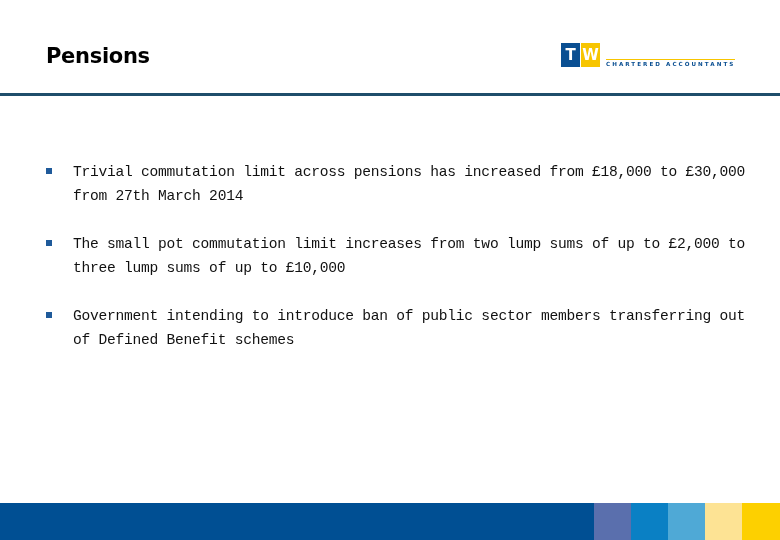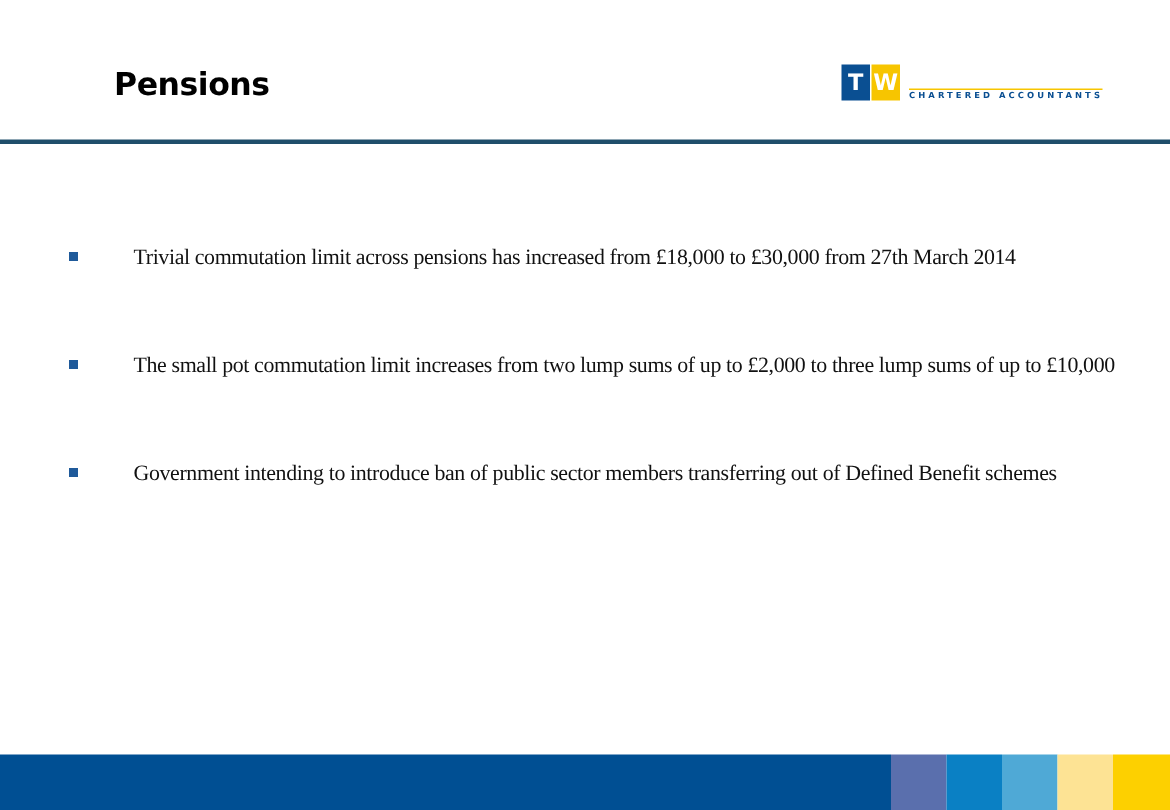--- a/index.html
+++ b/index.html
@@ -7,21 +7,20 @@
       width: 780px; height: 540px; position: relative; overflow: hidden;
       background: #ffffff;
       font-family: "DejaVu Sans", "Liberation Sans", sans-serif;
       color: #111;
     }
     .title {
       position: absolute; left: 46px; top: 44px;
       font-family: "DejaVu Sans", sans-serif;
       font-weight: bold; font-size: 21px; color: #000;
       letter-spacing: -0.3px;
-      margin-left: 30px;
     }
     .header-rule {
       position: absolute; left: 0; top: 93px; width: 780px; height: 3px;
       background: #1f4e6b;
     }
     .logo { position: absolute; left: 561px; top: 43px; height: 25px; width: 200px; }
     .logo .sq {
       position: absolute; top: 0; width: 19px; height: 24px;
       font-family: "DejaVu Sans", sans-serif; font-weight: bold;
       font-size: 15px; color: #fff; text-align: center; line-height: 24px;
@@ -43,22 +42,22 @@
     .bullet {
       position: absolute; left: 0;
       font-size: 15.2px; line-height: 24px;
       font-family: "Liberation Sans", sans-serif;
     }
     .bullet .marker {
       position: absolute; left: 0; top: 8px; width: 6px; height: 6px;
       background: #1f5a9a;
     }
     .bullet .text {
-      position: absolute; left: 43px; width: 690px; color: #111;
-      font-family: Liberation Serif, serif; font-size: 14.6px; letter-spacing: -0.25px;
+      position: absolute; left: 27px; width: 690px; color: #111;
+      font-family: Liberation Mono, monospace; font-size: 14.6px; letter-spacing: -0.25px;
     }
     .footer { position: absolute; left: 0; top: 503px; width: 780px; height: 37px; }
     .footer .seg { position: absolute; top: 0; height: 37px; }
   </style>
 </head>
 <body>
 
 <div class="title">Pensions</div>
 
 <div class="logo">

